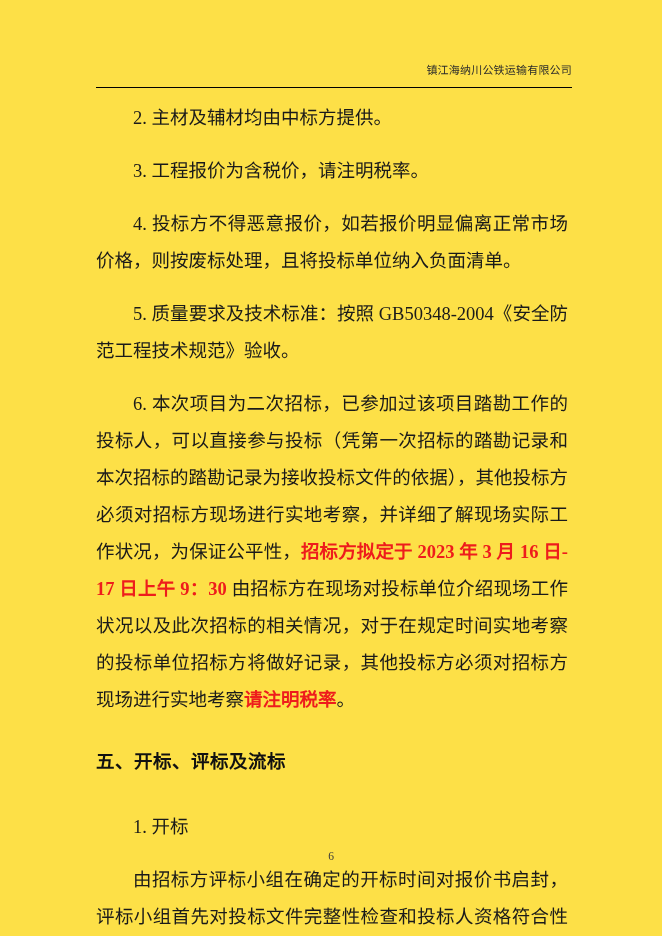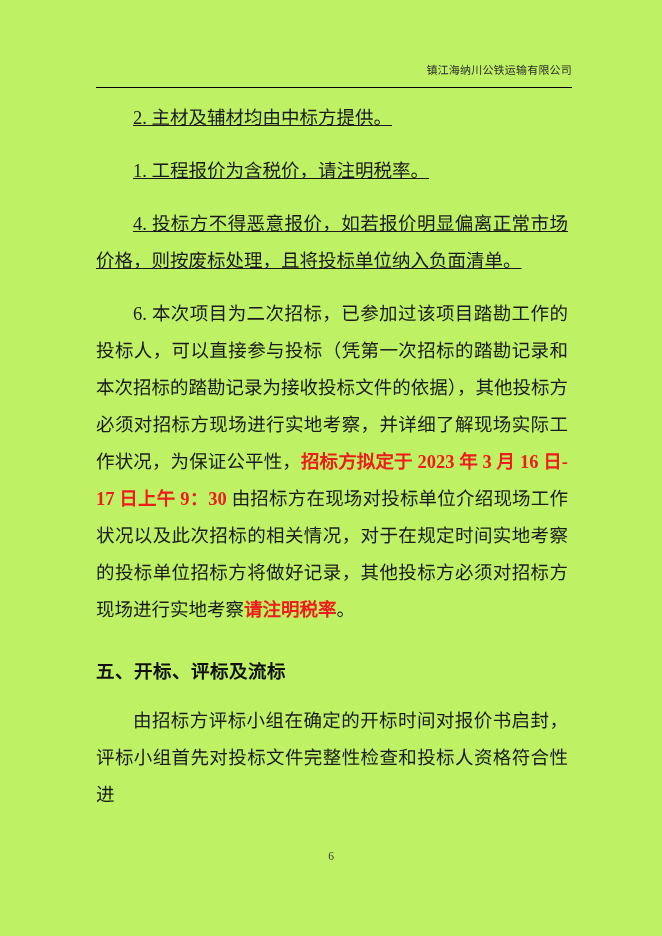--- a/index.html
+++ b/index.html
@@ -11,21 +11,21 @@
   body {
     font-family: "Liberation Serif", "DejaVu Serif", serif;
     color: #1a1a1a;
     -webkit-font-smoothing: antialiased;
   }
   .page {
     position: relative;
     width: 662px;
     height: 936px;
     margin: 0 auto;
-    background: #bef264;
+    background: #fde047;
     overflow: hidden;
     box-sizing: border-box;
   }
 
   
   .page-header {
     position: absolute;
     left: 96px;
     right: 90px;
     top: 62px;
@@ -65,31 +65,30 @@
     text-justify: inter-ideograph;
     text-align-last: left;
     color: #1a1a1a;
     word-break: break-all;
   }
   .para.indent {
     text-indent: 2em;
   }
   .para.tight {
     margin-bottom: 16px;
-    text-decoration: underline;
   }
 
   
   .para.flow {
     margin-bottom: 10px;
   }
 
   
   .heading {
-    margin: 26px 0 14px 0;
+    margin: 26px 0 30px 0;
     font-size: 18.5px;
     line-height: 34px;
     font-weight: bold;
     color: #111111;
     letter-spacing: 0.5px;
   }
 
   
   .red {
     color: #ee1c1c;
@@ -115,31 +114,33 @@
 
   <div class="page-header">
     <span class="page-header-text">镇江海纳川公铁运输有限公司</span>
     <div class="page-header-rule"></div>
   </div>
 
   <div class="content">
 
     <p class="para indent tight">2. 主材及辅材均由中标方提供。</p>
 
-    <p class="para indent tight">1. 工程报价为含税价，请注明税率。</p>
+    <p class="para indent tight">3. 工程报价为含税价，请注明税率。</p>
 
     <p class="para indent tight">4. 投标方不得恶意报价，如若报价明显偏离正常市场价格，则按废标处理，且将投标单位纳入负面清单。</p>
 
+    <p class="para indent tight">5. 质量要求及技术标准：按照 GB50348-2004《安全防范工程技术规范》验收。</p>
 
     <p class="para indent flow">
       <span>6. 本次项目为二次招标，已参加过该项目踏勘工作的投标人，可以直接参与投标（凭第一次招标的踏勘记录和本次招标的踏勘记录为接收投标文件的依据），其他投标方必须对招标方现场进行实地考察，并详细了解现场实际工作状况，为保证公平性，</span><span class="red">招标方拟定于 2023 年 3 月 16 日-17 日上午 9：30</span><span> 由招标方在现场对投标单位介绍现场工作状况以及此次招标的相关情况，对于在规定时间实地考察的投标单位招标方将做好记录，其他投标方必须对招标方现场进行实地考察</span><span class="red">请注明税率</span><span>。</span>
     </p>
 
     <h2 class="heading">五、开标、评标及流标</h2>
 
+    <p class="para indent tight">1. 开标</p>
 
     <p class="para indent">由招标方评标小组在确定的开标时间对报价书启封，评标小组首先对投标文件完整性检查和投标人资格符合性进</p>
 
   </div>
 
   <div class="page-number">6</div>
 
 </div>
 
 </body></html>

